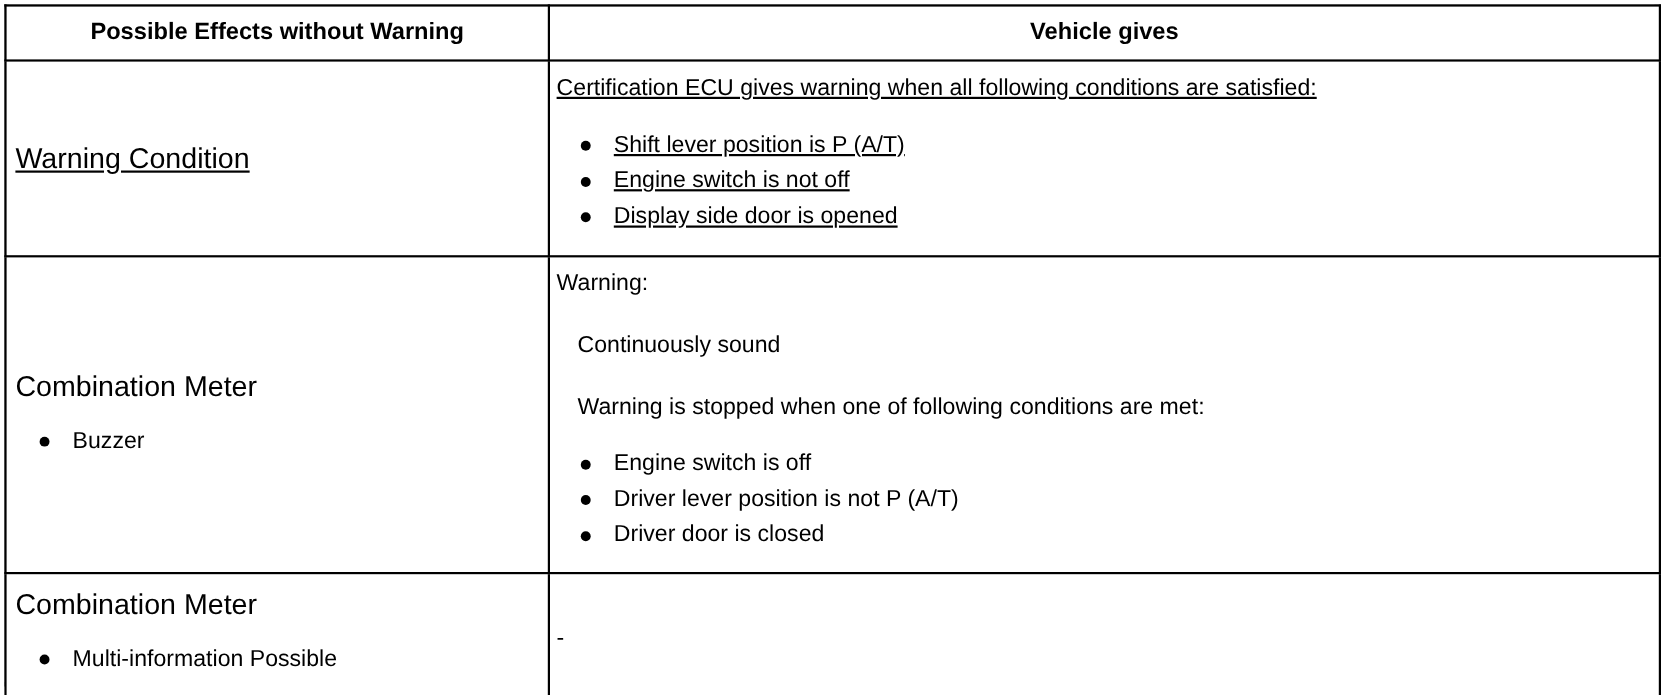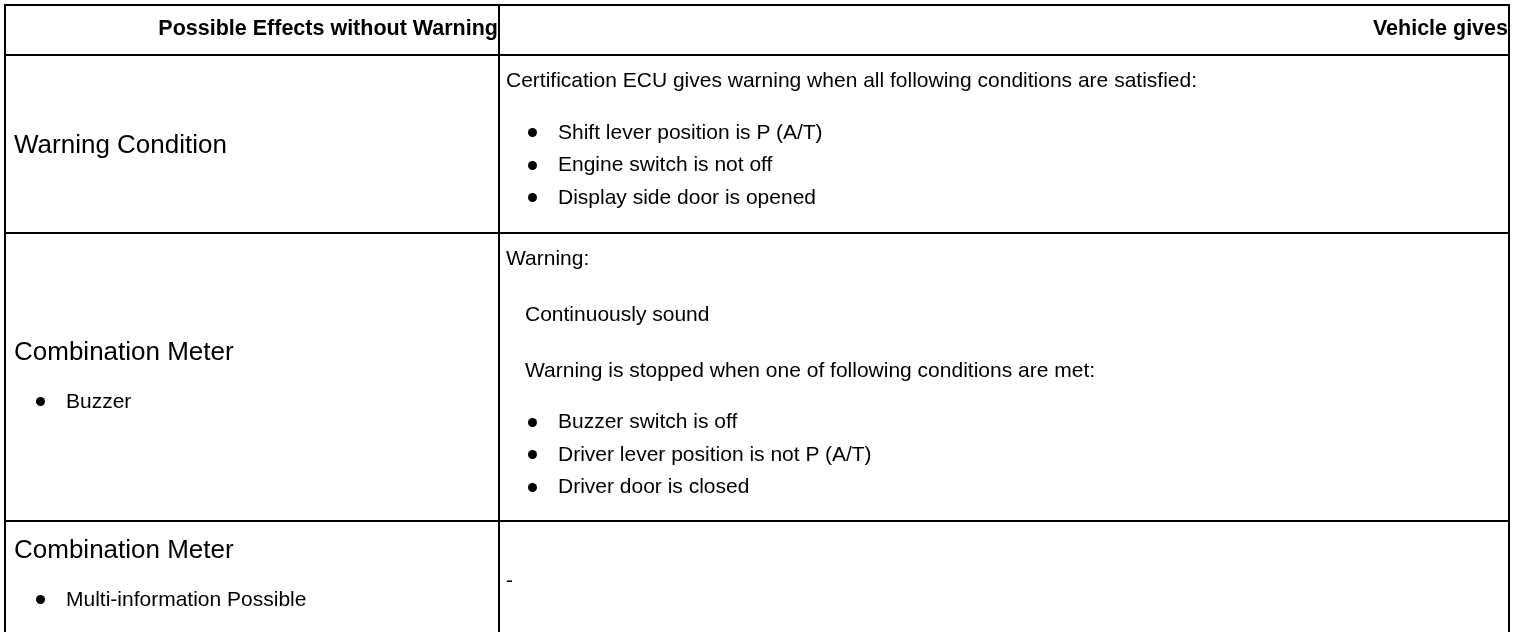--- a/index.html
+++ b/index.html
@@ -53,21 +53,21 @@
 
   th, td {
     vertical-align: middle;
     padding: 0;
     font-weight: normal;
     font-size: 21px;
     line-height: 1.18;
   }
 
   th.hdr {
-    text-align: right;
+    text-align: center;
     font-weight: bold;
     font-size: 21.5px;
     height: 40px;
     padding: 3px 0 5px 0;
   }
 
   td.col-left {
     padding: 6px 0 6px 8px;
   }
   td.col-right {
@@ -111,21 +111,21 @@
     background: #000000;
     border-radius: 50%;
   }
 
   .dash {
     font-size: 21px;
   }
 
   
   tr.row-header    > * { height: 40px; }
-  tr.row-warncond  > * { height: 158px; }
+  tr.row-warncond  > * { height: 158px; text-decoration: underline; }
   tr.row-buzzer    > * { height: 268px; }
   tr.row-midisplay > * { height: 99px; }
 
   td.mid-left { vertical-align: middle; }
   td.mid-right { vertical-align: middle; }
   td.top-right { vertical-align: top; padding-top: 12px; }
   td.top-left  { vertical-align: top; padding-top: 12px; }
 </style>
 </head>
 <body>
@@ -162,21 +162,21 @@
           <div class="cell-label">Combination Meter</div>
           <ul class="bullets left-list">
             <li><span class="dot"></span><span>Buzzer</span></li>
           </ul>
         </td>
         <td class="col-right top-right">
           <p class="para">Warning:</p>
           <p class="para">Continuously sound</p>
           <p class="para">Warning is stopped when one of following conditions are met:</p>
           <ul class="bullets right-list">
-            <li><span class="dot"></span><span>Buzzer switch is off</span></li>
+            <li><span class="dot"></span><span>Engine switch is off</span></li>
             <li><span class="dot"></span><span>Driver lever position is not P (A/T)</span></li>
             <li><span class="dot"></span><span>Driver door is closed</span></li>
           </ul>
         </td>
       </tr>
 
       <tr class="row-midisplay">
         <td class="col-left top-left">
           <div class="cell-label">Combination Meter</div>
           <ul class="bullets left-list">

